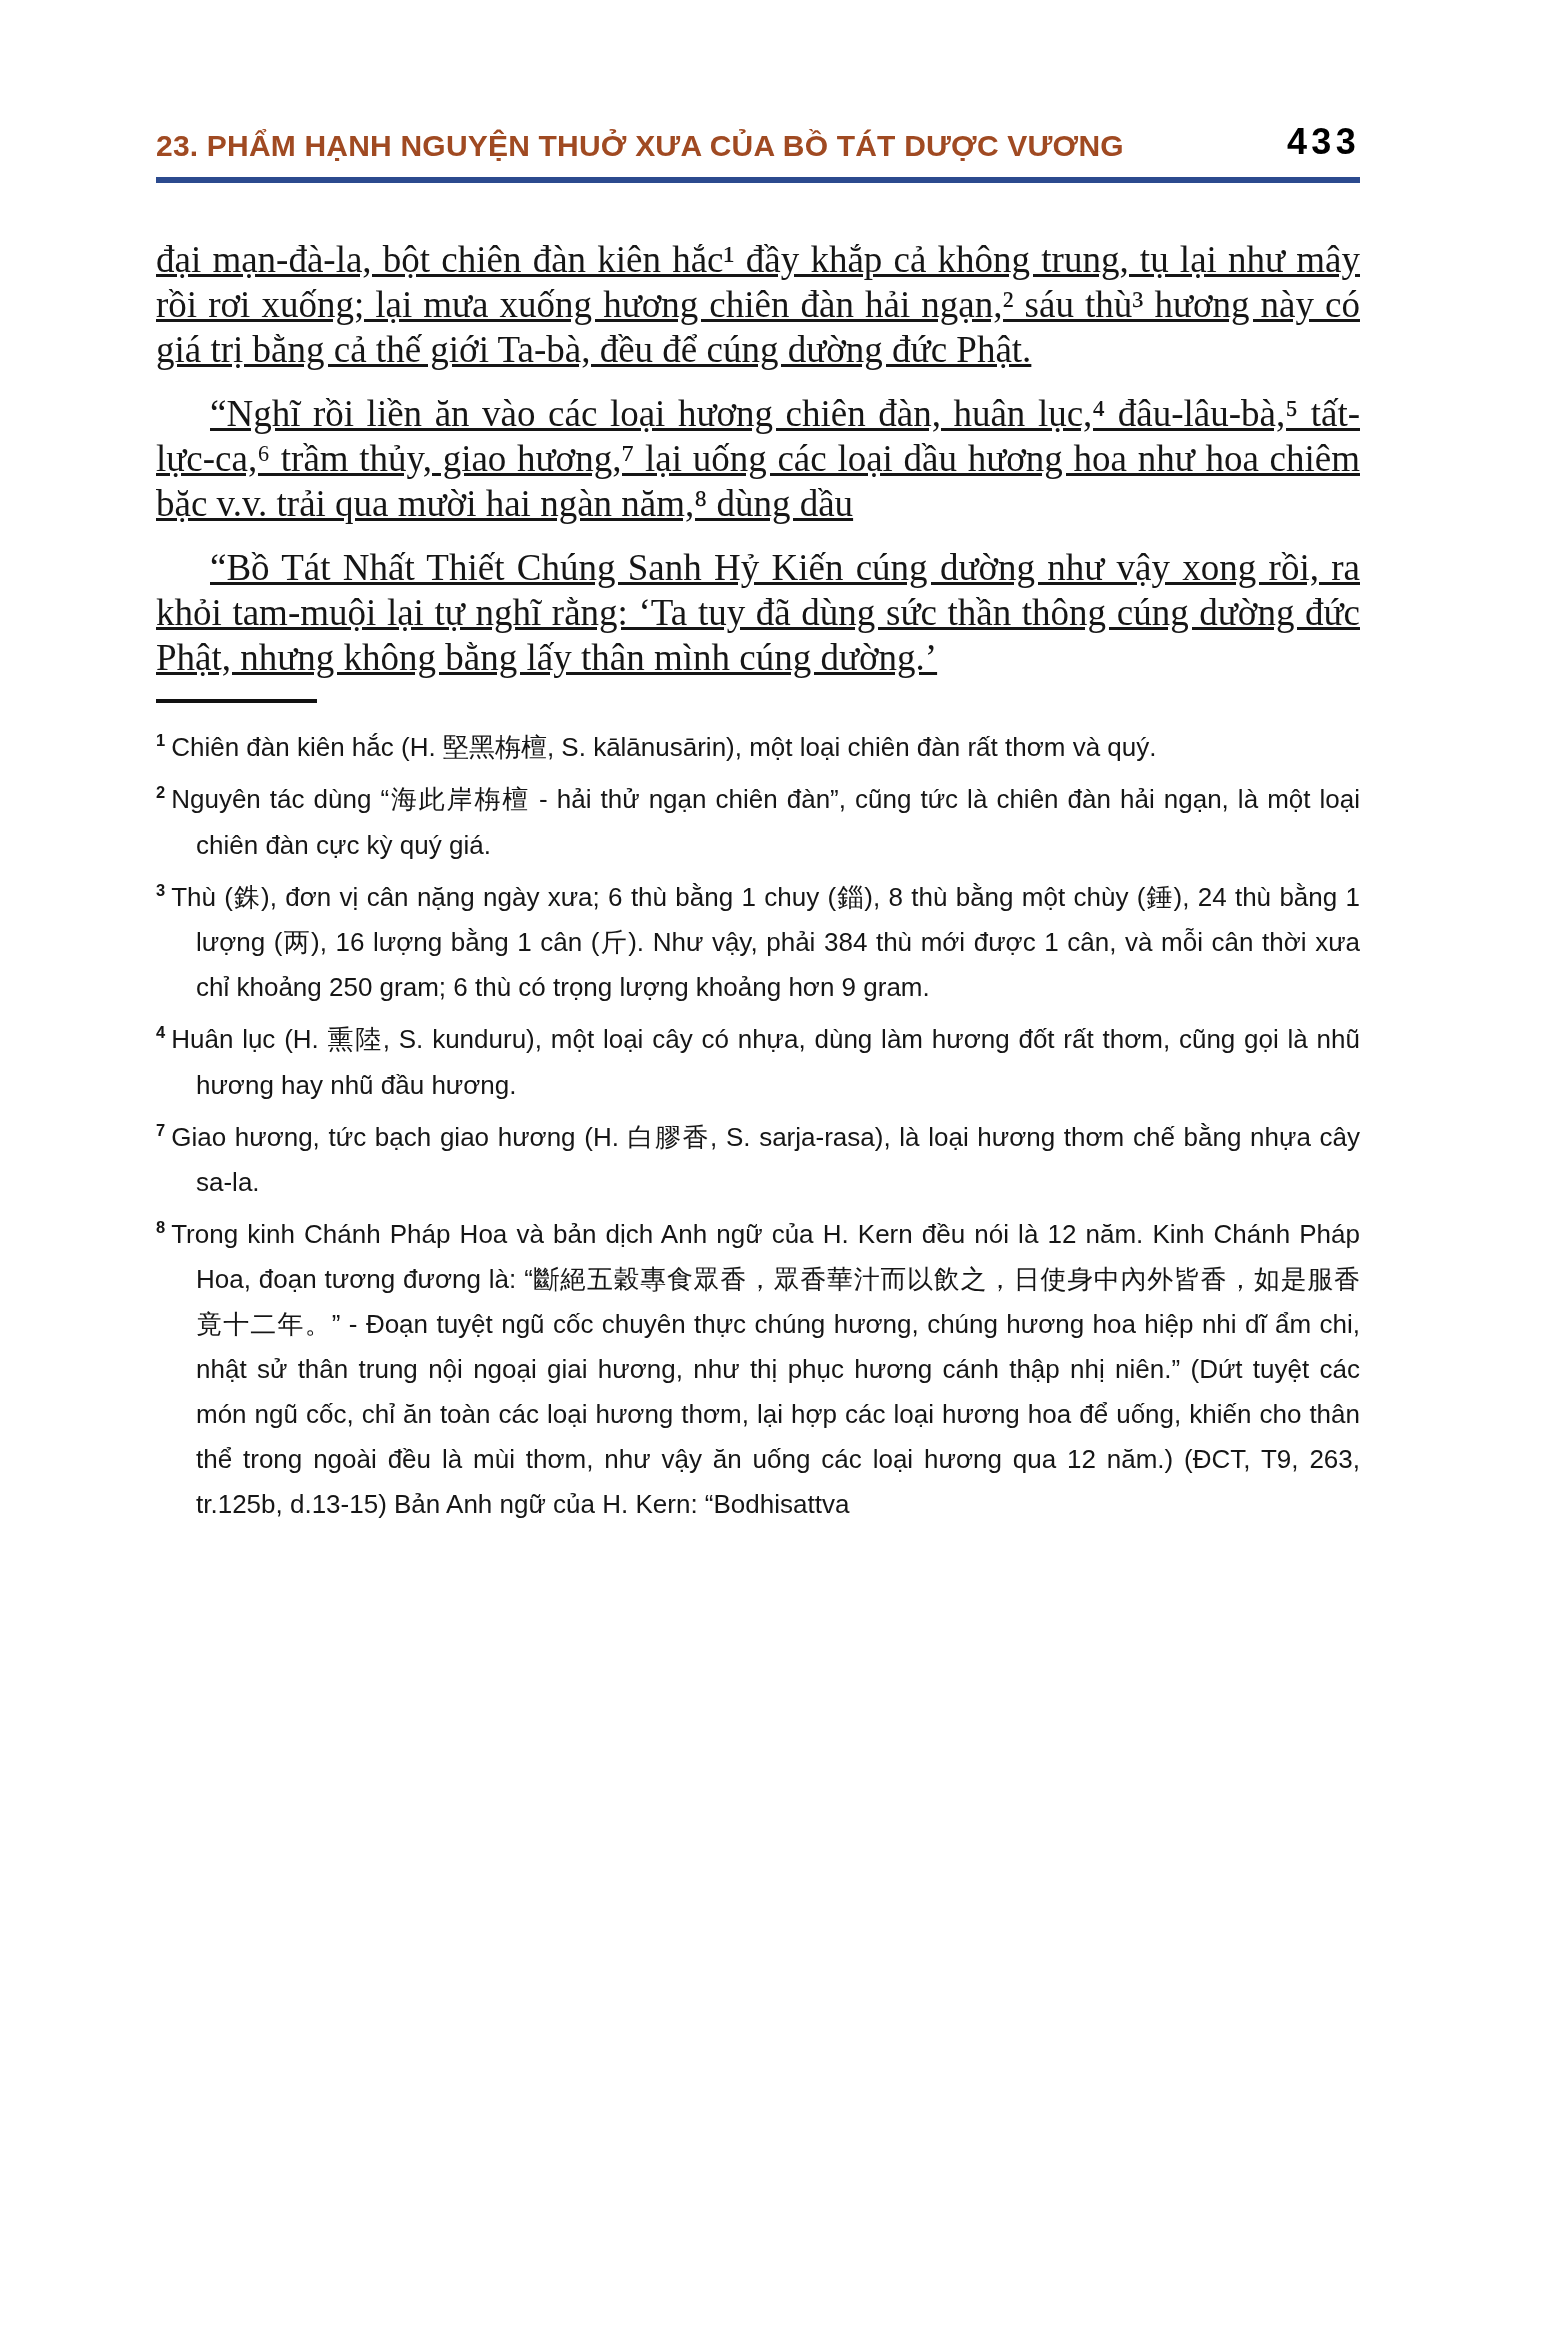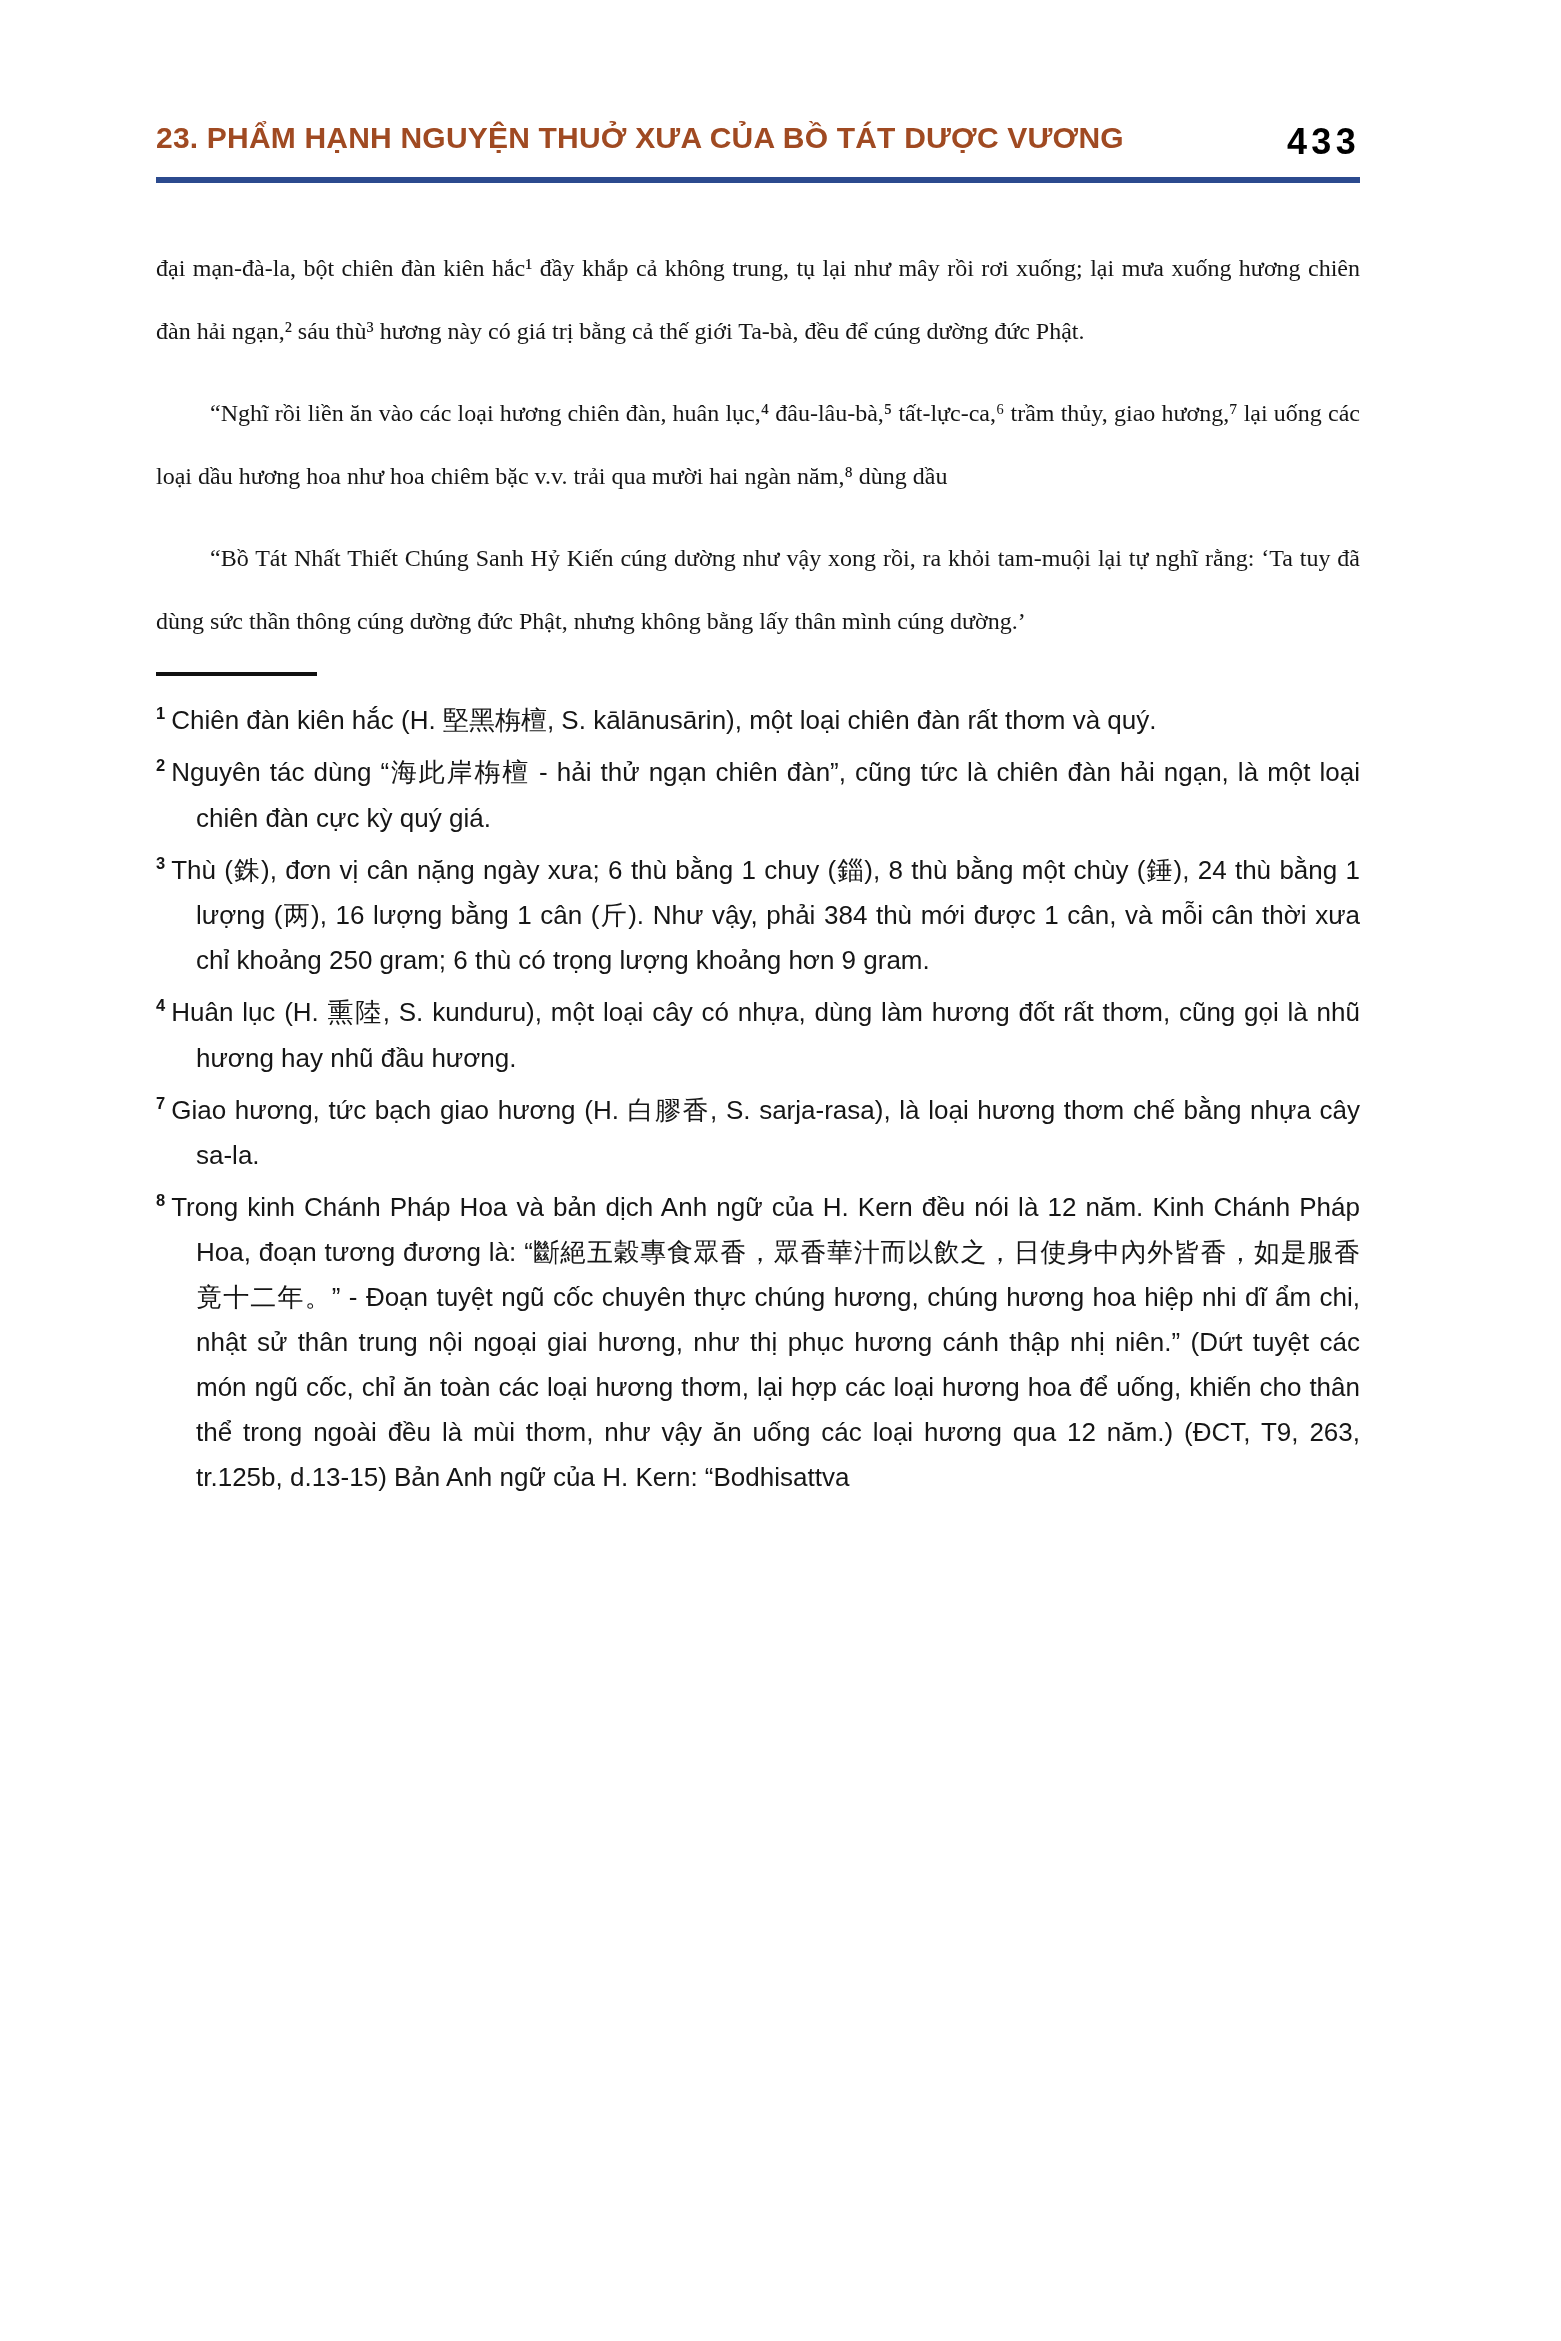--- a/index.html
+++ b/index.html
@@ -10,21 +10,21 @@
     background: #ffffff;
     box-sizing: border-box;
     padding: 121px 201px 0 156px;
     overflow: hidden;
     color: #161616;
   }
   
   .header-row {
     display: flex;
     justify-content: space-between;
-    align-items: flex-start;
+    align-items: flex-end;
     font-family: "Liberation Sans", "DejaVu Sans", sans-serif;
   }
   .chapter-title {
     color: #A04A22;
     font-size: 30px;
     font-weight: bold;
     letter-spacing: 0.2px;
     white-space: nowrap;
   }
   .page-number {
@@ -35,23 +35,24 @@
   }
   .header-rule {
     margin-top: 14px;
     height: 6px;
     background: #2B4A8E;
   }
   
   .body-text {
     margin-top: 54px;
     font-family: "Liberation Serif", "DejaVu Serif", serif;
-    font-size: 24px;
-    line-height: 63px;
+    font-size: 37px;
+    line-height: 45px;
     text-align: justify;
+    text-decoration: underline;
   }
   .body-text p { margin: 0 0 19px 0; }
   .body-text p.indent { text-indent: 54px; }
   
   .footnote-rule {
     margin-top: 8.7px;
     width: 161px;
     height: 3.5px;
     background: #111111;
   }

